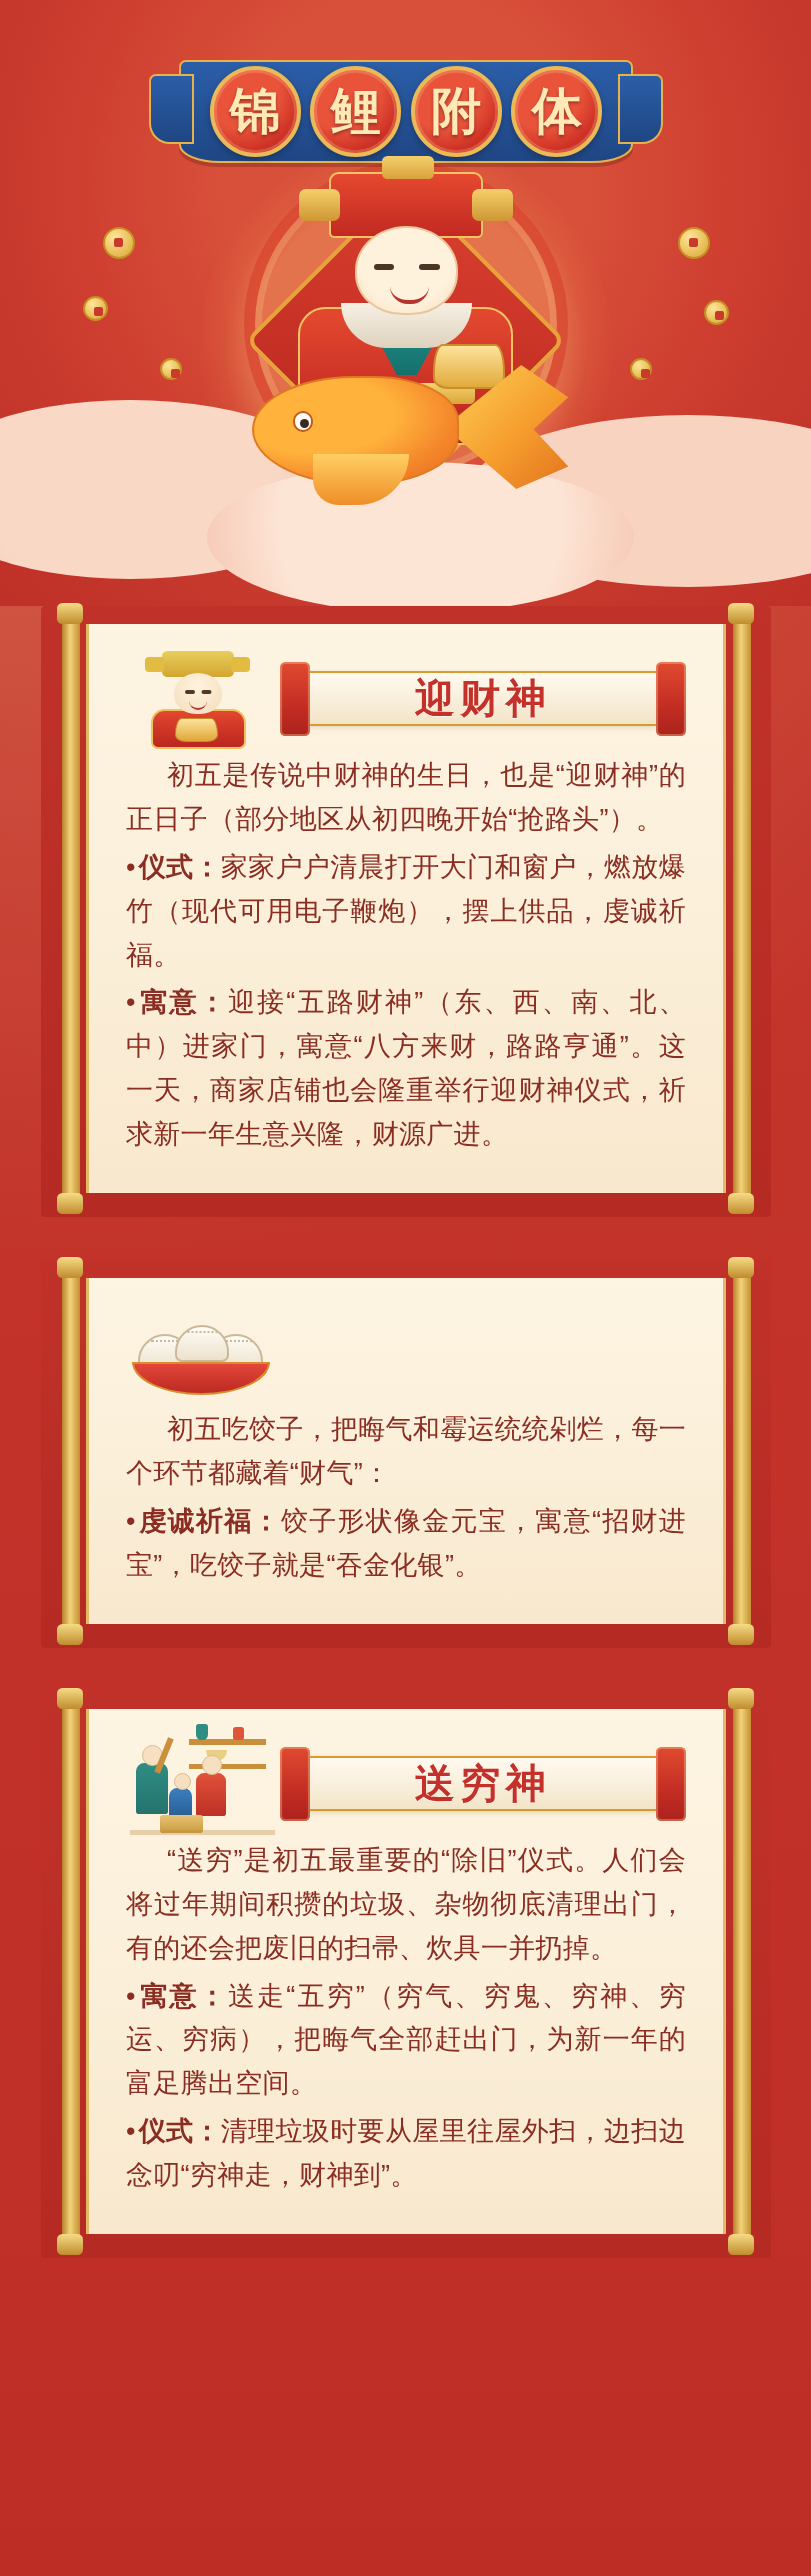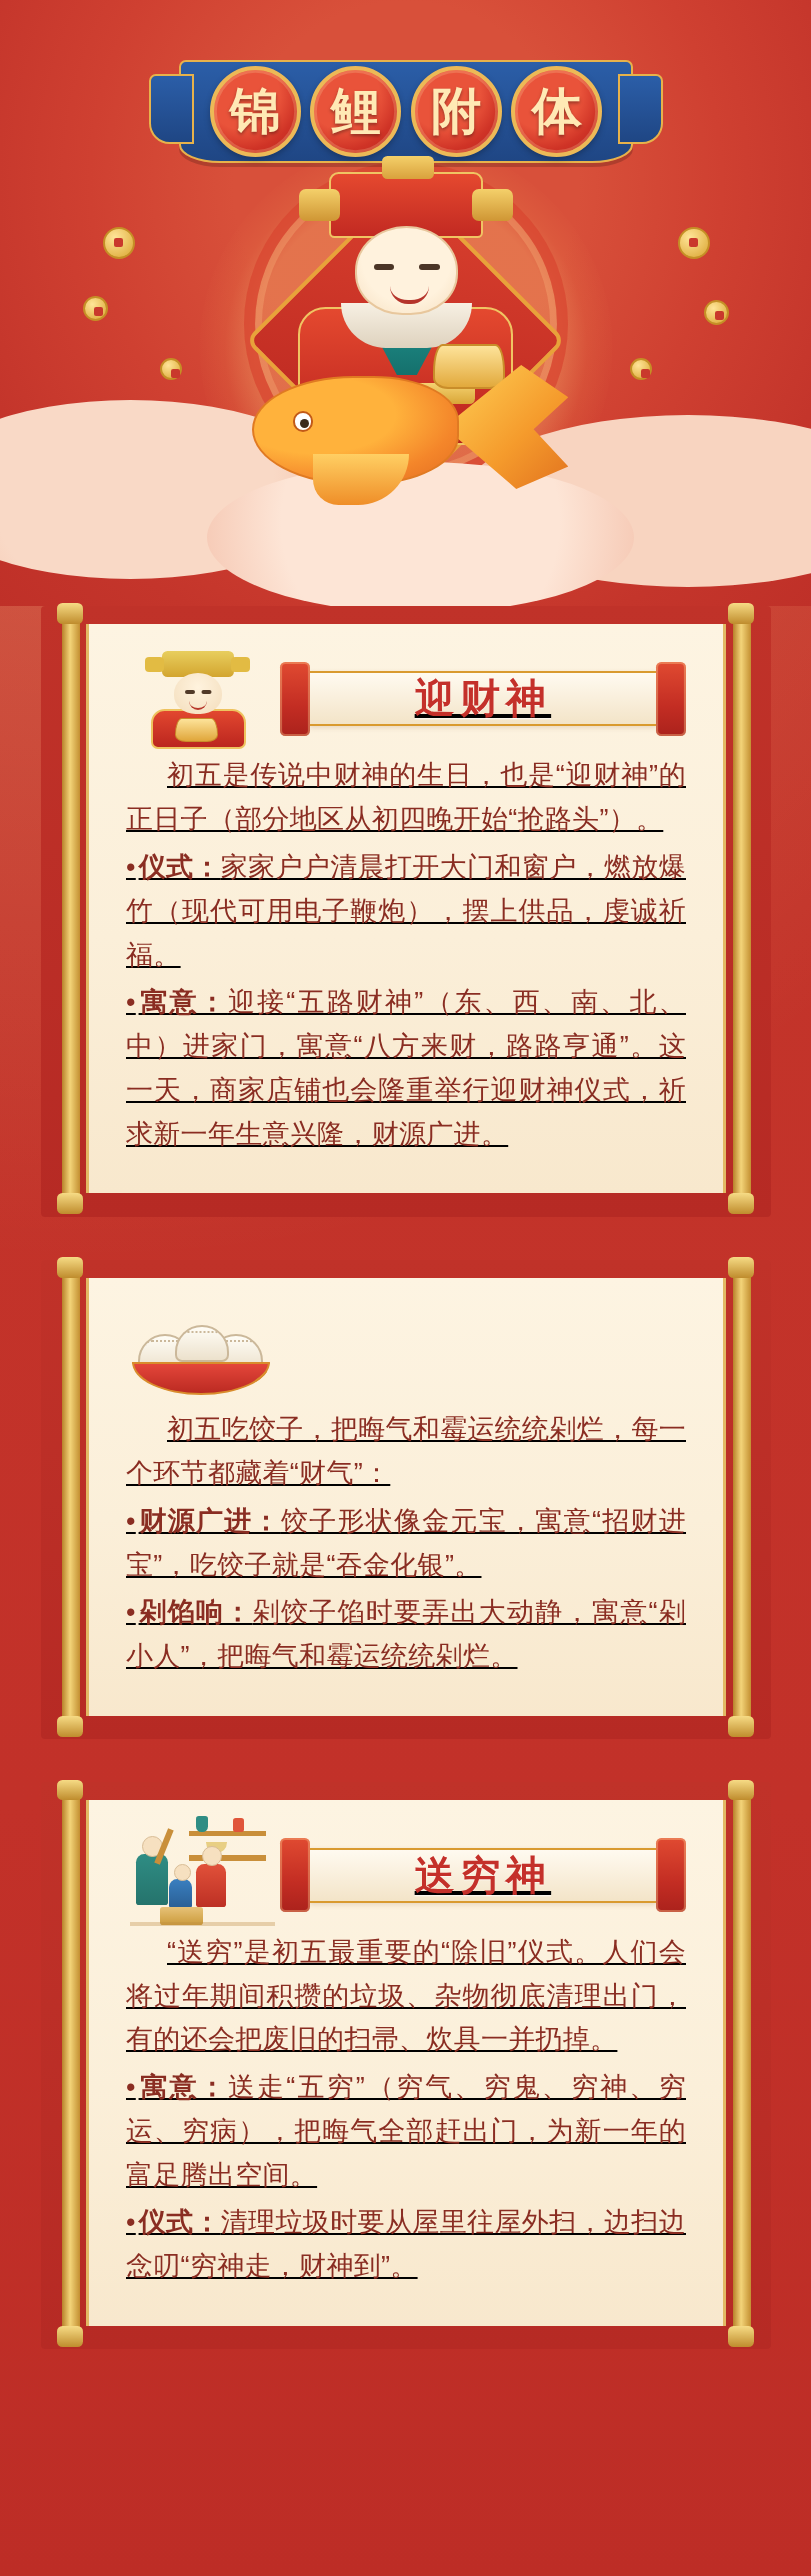--- a/index.html
+++ b/index.html
@@ -262,21 +262,20 @@
   .c6 { right: 160px; top: 358px; width: 22px; height: 22px; }
 
   
   .section {
     position: relative;
     margin: 0 auto 43px;
     width: 730px;
     background: linear-gradient(180deg,#c03229,#b62a24);
     border-radius: 4.1px;
     padding: 18px 0 23.4px;
-    text-decoration: underline;
   }
   .scroll {
     position: relative;
     margin: 0 auto;
     width: 640px;
     background: linear-gradient(180deg,#fdf4e2 0%, #fbefd9 55%, #f8e8cd 100%);
     border-left: 3.4px solid #e2b964;
     border-right: 3.4px solid #e2b964;
     padding: 23.4px 37px 33px;
     min-height: 138px;
@@ -527,22 +526,21 @@
           <div class="dump d1"></div>
           <div class="dump d3"></div>
           <div class="dump d2"></div>
           <div class="plate"></div>
         </div>
       </div>
     </div>
 
     <div class="body-text">
       <p class="indent">初五吃饺子，把晦气和霉运统统剁烂，每一个环节都藏着“财气”：</p>
-      <p class="bullet"><span class="lbl">财源广进：</span><span>饺子形状像金元宝，寓意“招财进宝”，吃饺子就是“吞金化银”。</span></p>
-      <p class="bullet"><span class="lbl">剁馅响：</span><span>剁饺子馅时要弄出大动静，寓意“剁小人”，把晦气和霉运统统剁烂。</span></p>
+      <p class="bullet"><span class="lbl">虔诚祈福：</span><span>饺子形状像金元宝，寓意“招财进宝”，吃饺子就是“吞金化银”。</span></p>
     </div>
   </div>
 </div>
 
 <div class="section">
   <div class="scroll">
     <div class="rod left"></div>
     <div class="rod right"></div>
 
     <div class="card-head">

